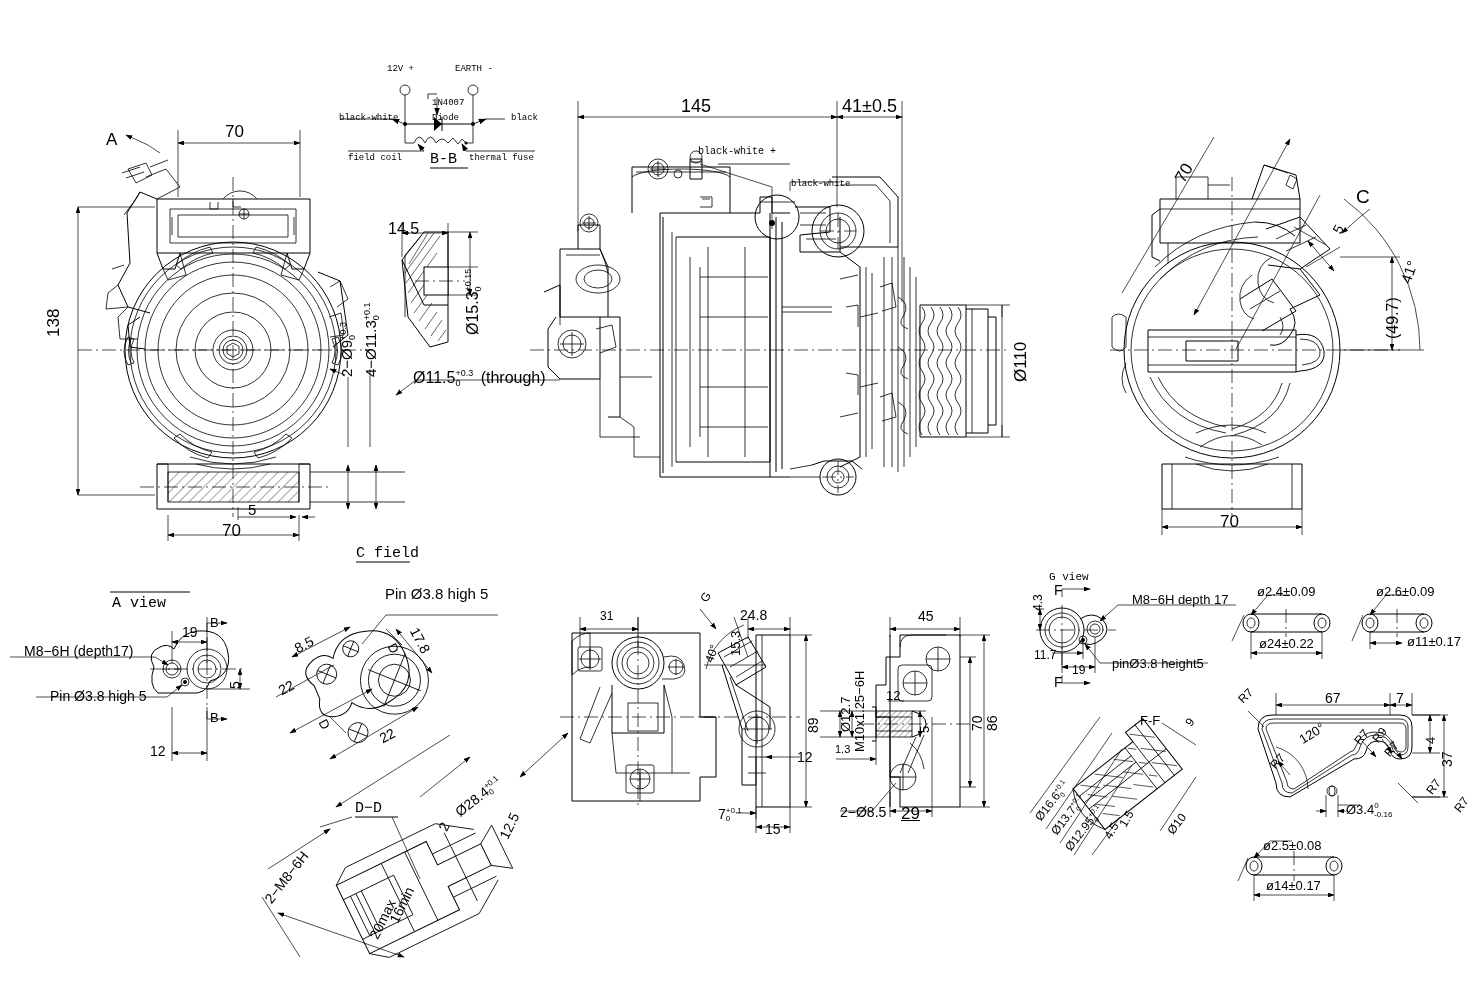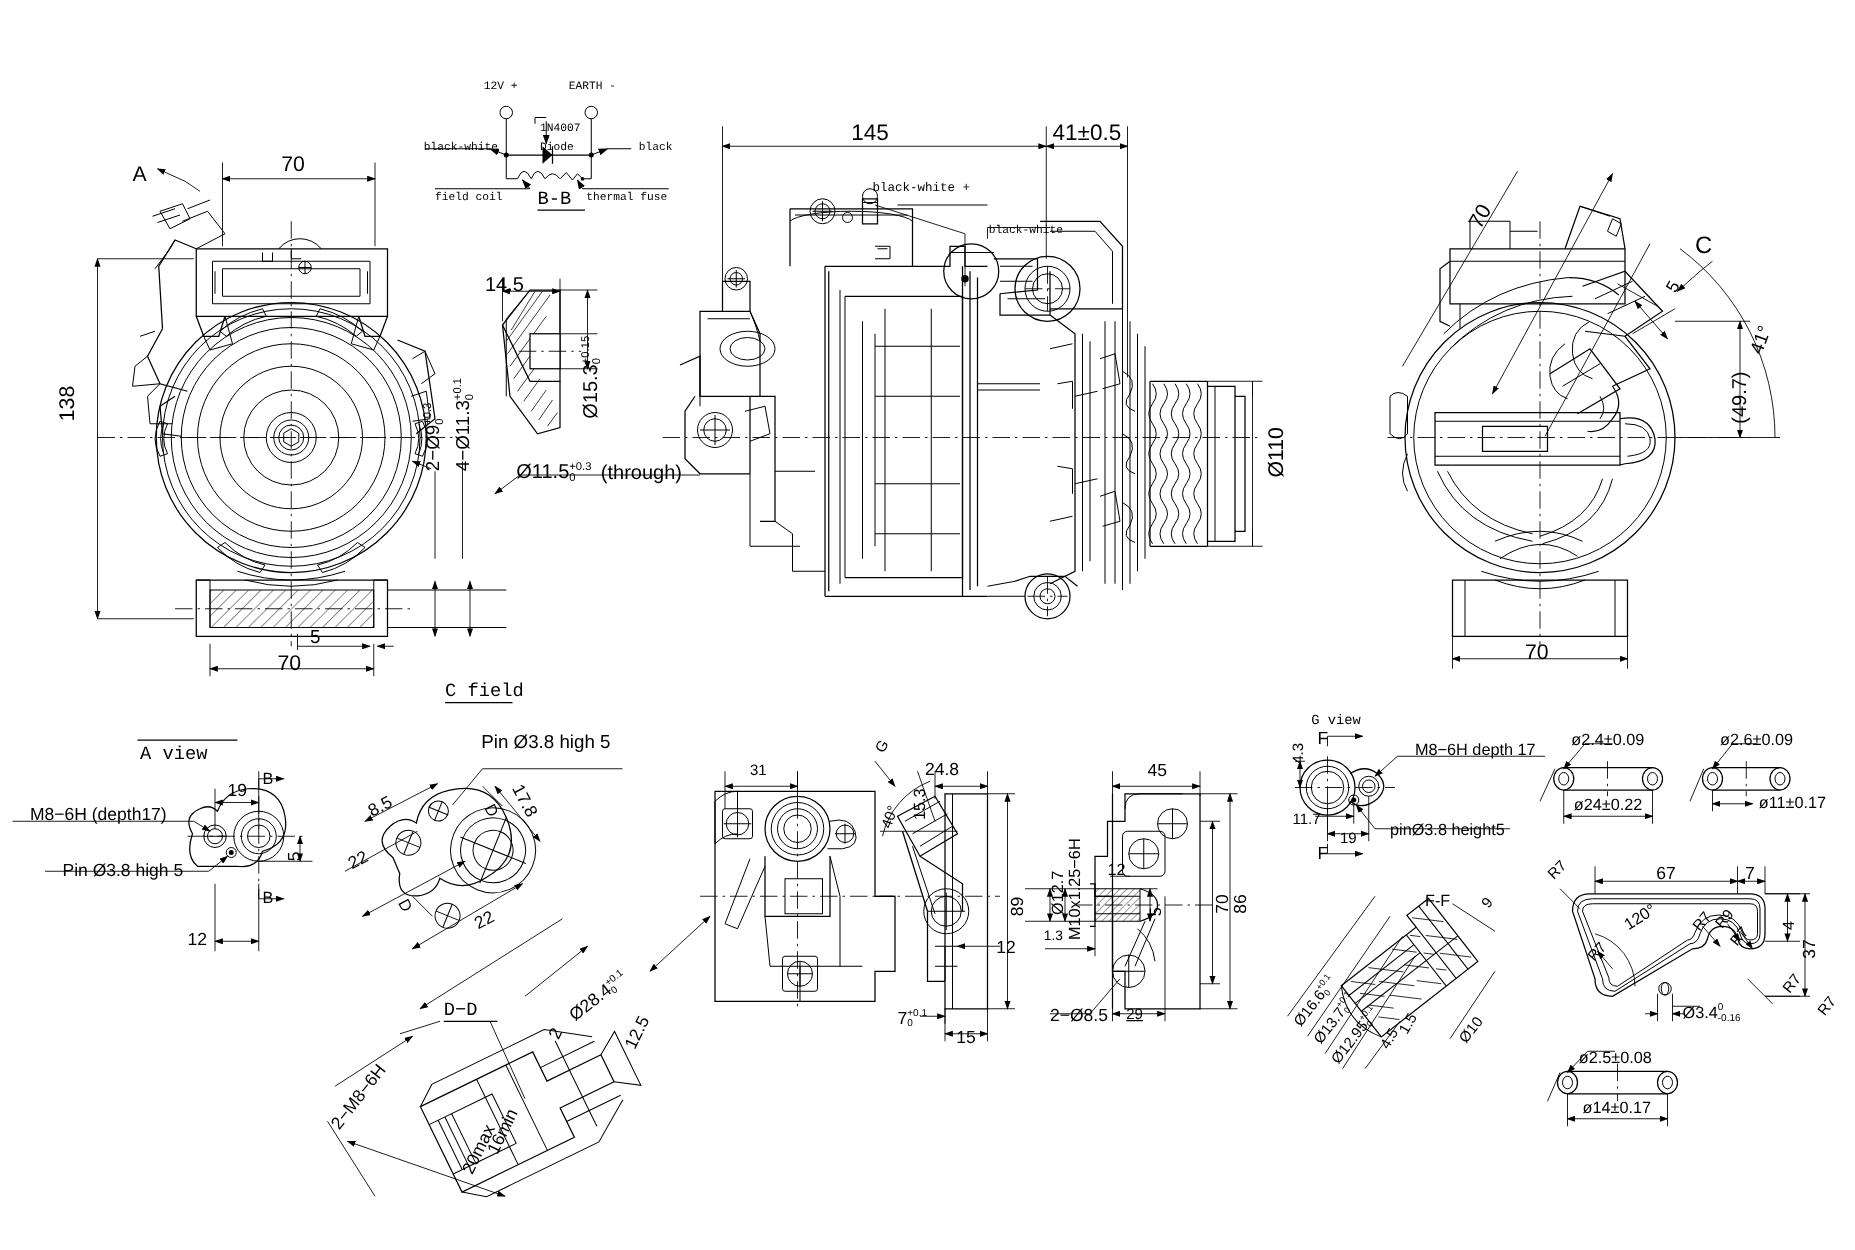--- a/index.html
+++ b/index.html
@@ -916,21 +916,21 @@
 
 <div class="lbl" style="left:918px;top:592px;font-size:14px;">45</div>
 <div class="lbl" style="left:985px;top:714px;font-size:14px;transform:rotate(-90deg);transform-origin:left top;">86</div>
 <div class="lbl" style="left:970px;top:714px;font-size:14px;transform:rotate(-90deg);transform-origin:left top;">70</div>
 <div class="lbl" style="left:839px;top:715px;font-size:13px;transform:rotate(-90deg);transform-origin:left top;">Ø12.7</div>
 <div class="lbl" style="left:853px;top:735px;font-size:13px;transform:rotate(-90deg);transform-origin:left top;">M10x1.25−6H</div>
 <div class="lbl" style="left:886px;top:672px;font-size:13px;">12</div>
 <div class="lbl" style="left:918px;top:716px;font-size:13px;transform:rotate(-90deg);transform-origin:left top;">5</div>
 <div class="lbl" style="left:835px;top:727px;font-size:11px;">1.3</div>
 <div class="lbl" style="left:840px;top:788px;font-size:14px;">2−Ø8.5</div>
-<div class="lbl" style="left:901px;top:788px;font-size:12px;text-decoration:underline;">29</div>
+<div class="lbl" style="left:901px;top:788px;font-size:17px;text-decoration:underline;">29</div>
 
 <div class="lblm" style="left:1049px;top:555px;font-size:11px;">G view</div>
 <div class="lbl" style="left:1032px;top:594px;font-size:12px;transform:rotate(-90deg);transform-origin:left top;">4.3</div>
 <div class="lbl" style="left:1132px;top:576px;font-size:13px;">M8−6H depth 17</div>
 <div class="lbl" style="left:1112px;top:640px;font-size:13px;">pinØ3.8 height5</div>
 <div class="lbl" style="left:1034px;top:632px;font-size:12px;">11.7</div>
 <div class="lbl" style="left:1072px;top:647px;font-size:12px;">19</div>
 <div class="lbl" style="left:1054px;top:566px;font-size:14px;">F</div>
 <div class="lbl" style="left:1054px;top:658px;font-size:14px;">F</div>
 

